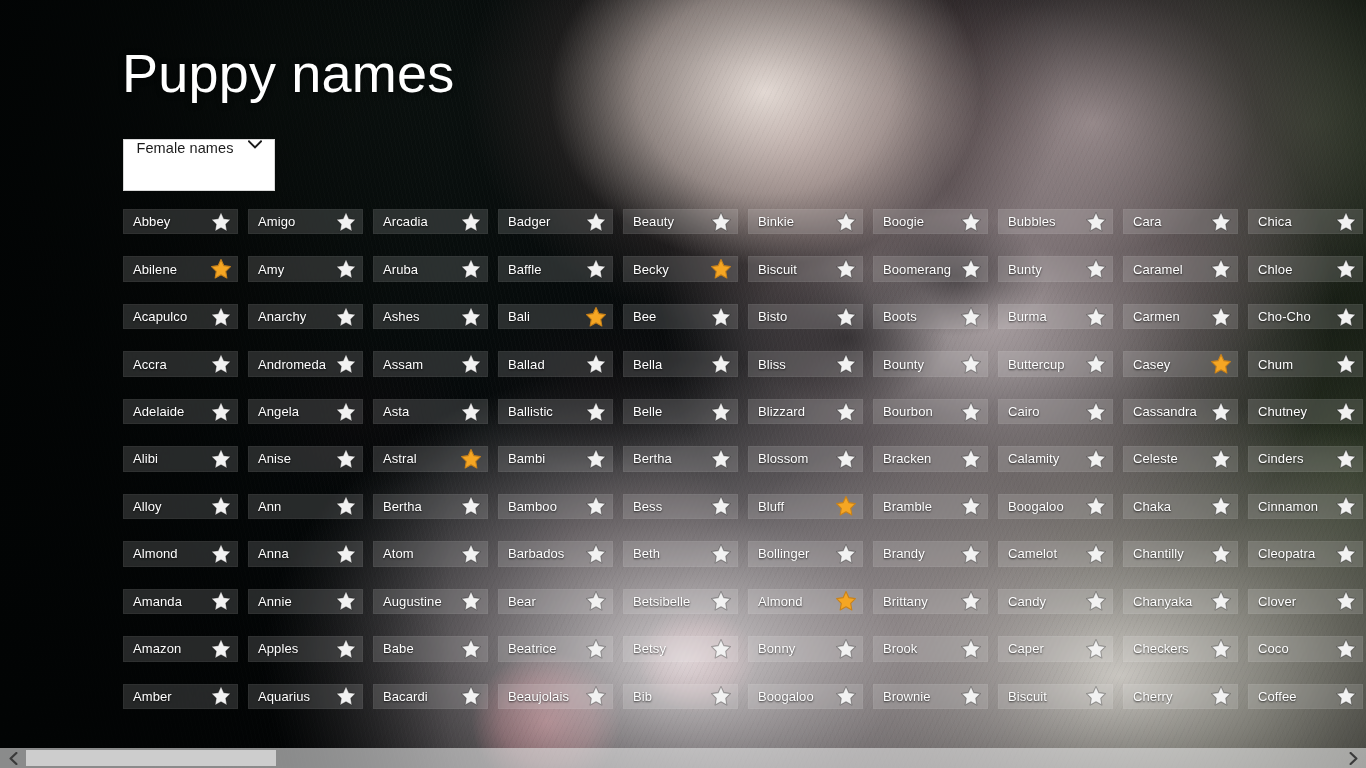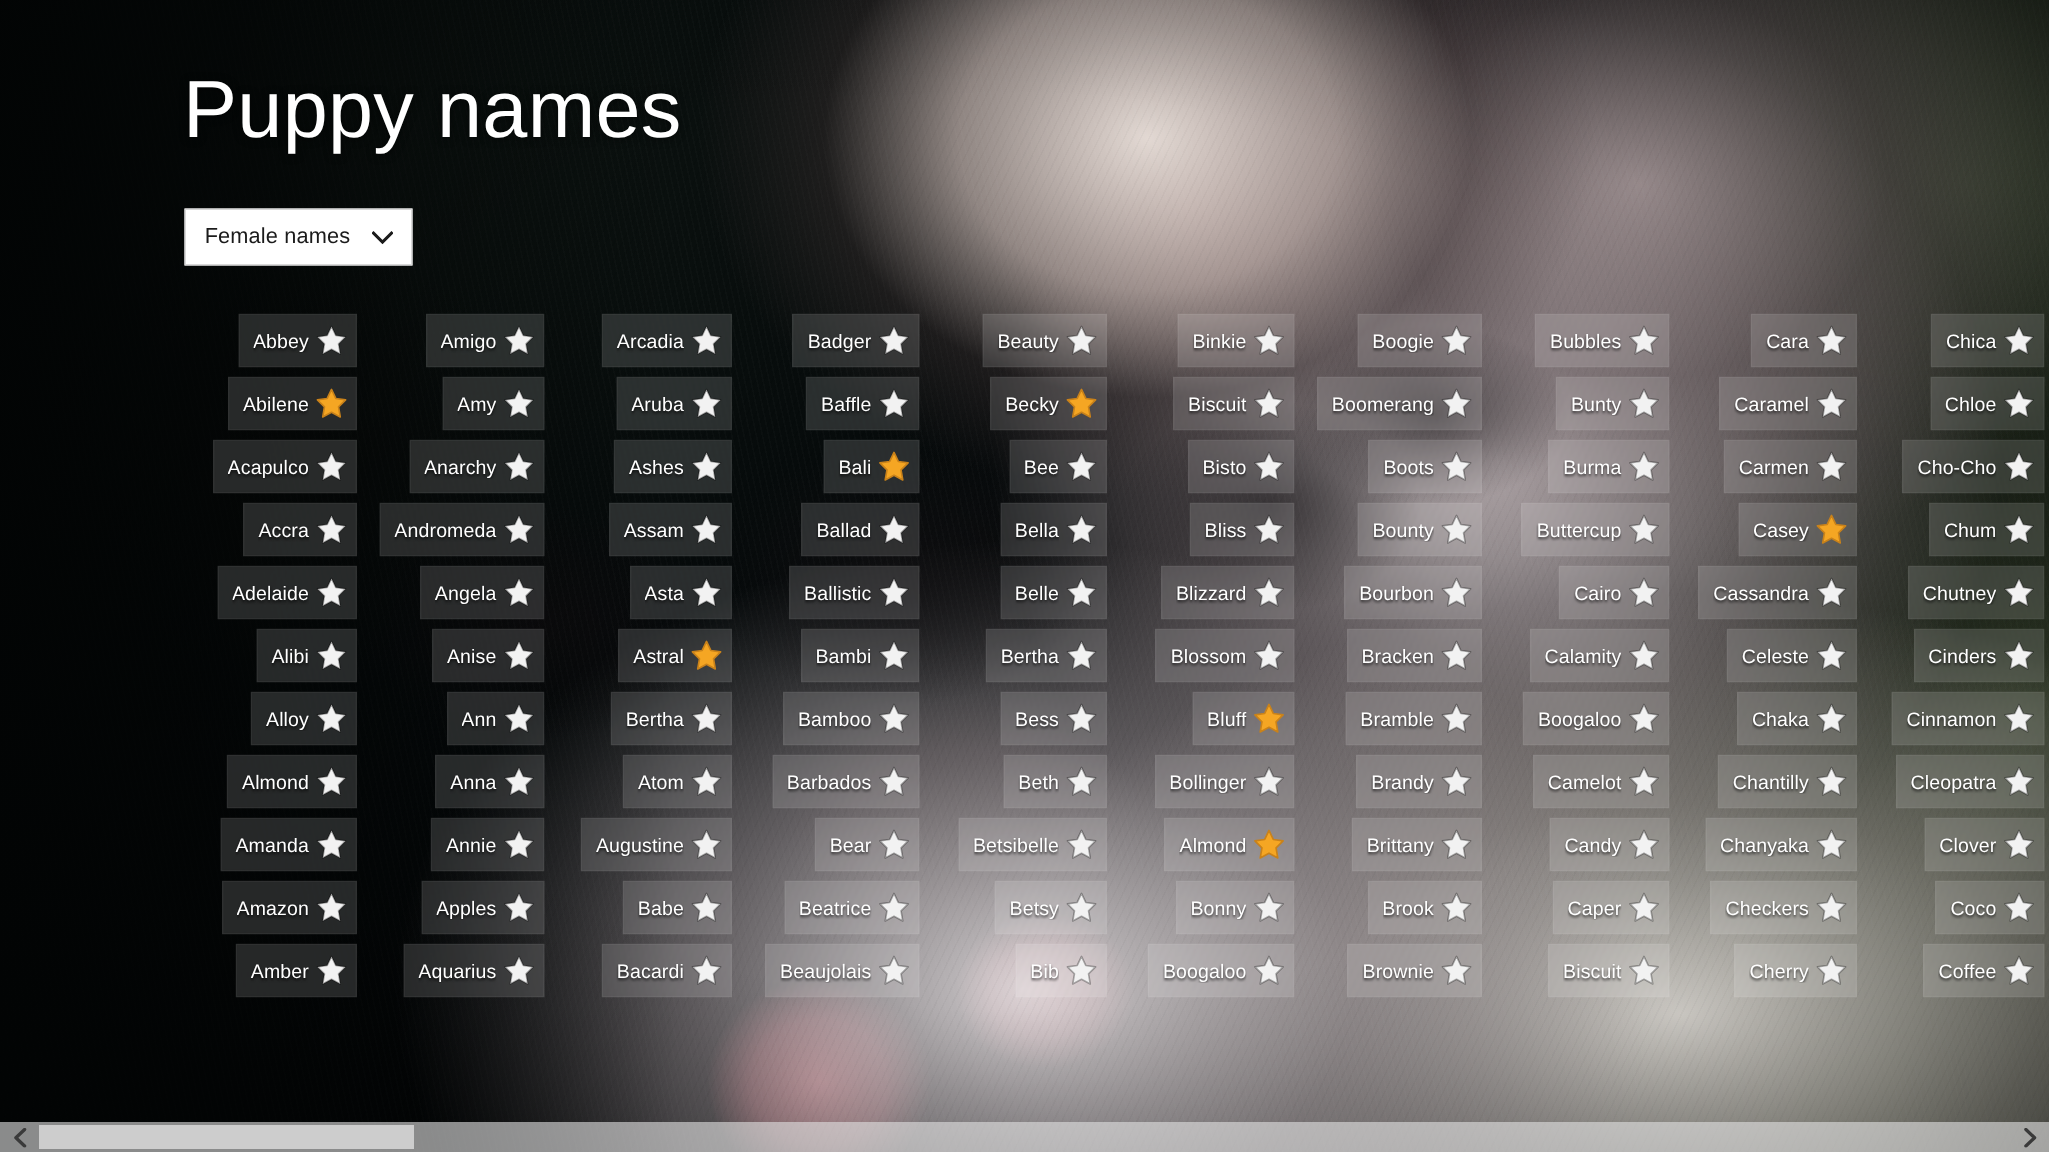--- a/index.html
+++ b/index.html
@@ -103,25 +103,25 @@
     line-height: 1.05;
     white-space: nowrap;
     text-shadow: 0 1px 6px rgba(0,0,0,.55);
   }
 
   .filter-button {
     position: absolute;
     left: 123px;
     top: 139px;
     width: 152px;
-    height: 38px;
+    height: 52px;
     background: #ffffff;
     border: 1px solid #d9d9d9;
     display: flex;
-    align-items: center;
+    align-items: flex-start;
     justify-content: center;
     gap: 14px;
     cursor: pointer;
     user-select: none;
   }
   .filter-button .fb-label {
     font-size: 14.5px;
     color: #1b1b1b;
     letter-spacing: .1px;
   }
@@ -140,23 +140,22 @@
     width: 1260px;
     height: 500px;
     display: flex;
     gap: 0px;
   }
   .name-col {
     width: 125px;
     flex: 0 0 125px;
     display: flex;
     flex-direction: column;
-    gap: 6px;
+    gap: 22px;
     padding-right: 10px;
-    align-items: flex-end;
   }
   .name-tile {
     position: relative;
     height: 36px;
     background: rgba(255,255,255,.14);
     backdrop-filter: blur(1px);
     display: flex;
     align-items: center;
     padding: 0 6px 0 10px;
     cursor: pointer;

